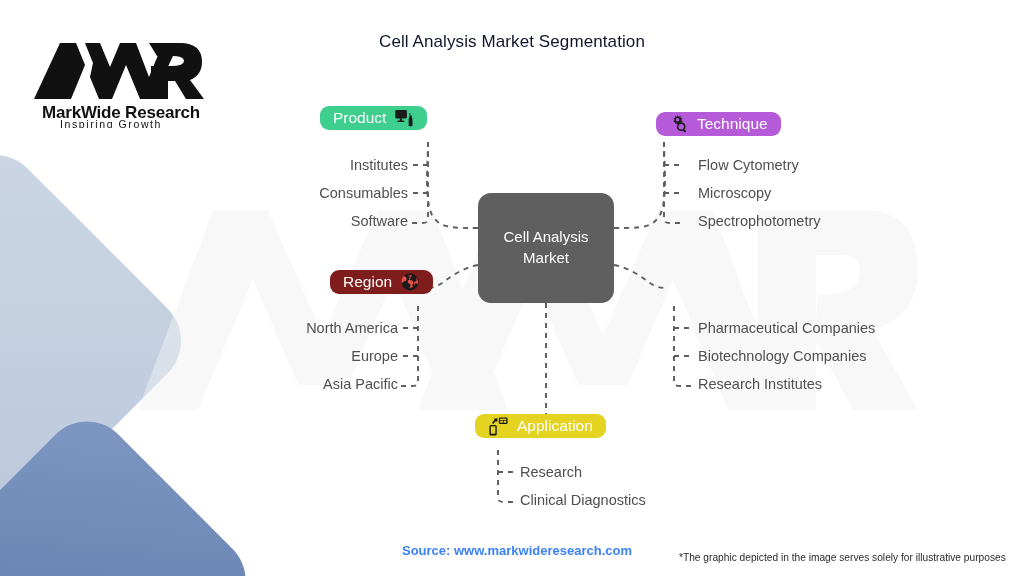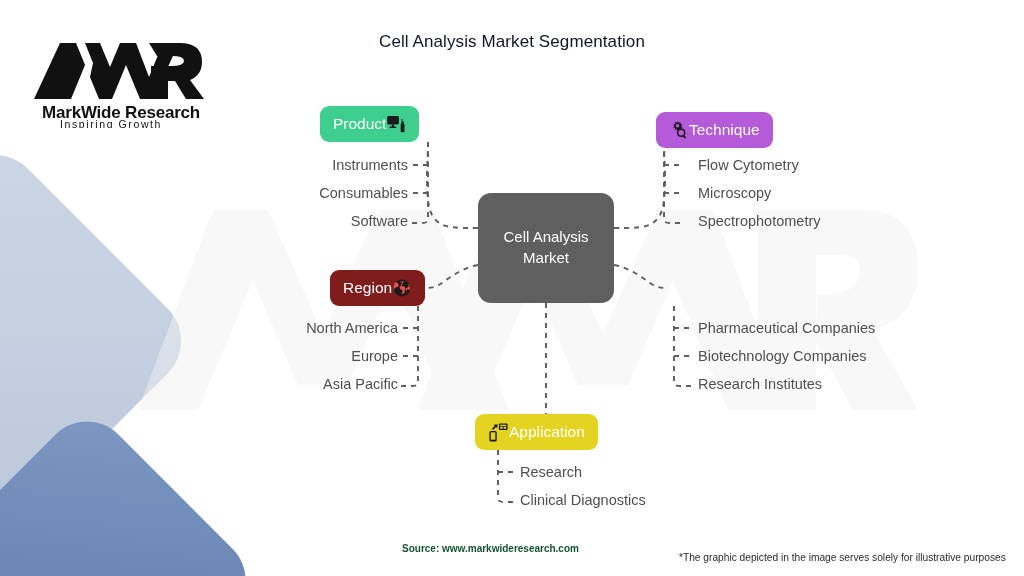--- a/index.html
+++ b/index.html
@@ -53,22 +53,22 @@
   }
 
   
   #links { position: absolute; left: 0; top: 0; width: 1024px; height: 576px; }
   #links path { fill: none; stroke: #5e5e5e; stroke-width: 1.9;
                 stroke-dasharray: 5 5; stroke-linecap: butt; }
 
   
   .node {
     position: absolute;
-    display: flex; align-items: center; gap: 0;
-    height: 36px;
+    display: flex; align-items: center; gap: 8px;
+    height: 24px;
     padding: 0 13px;
     border-radius: 9px;
     color: #ffffff;
     font-size: 15.5px;
     white-space: nowrap;
   }
   .node .ico { display: flex; align-items: center; }
   .node .ico svg { display: block; }
 
   #node-center {
@@ -94,21 +94,21 @@
     font-size: 14.5px;
     color: #4f4f4f;
     white-space: nowrap;
     line-height: 1;
   }
   .leaf.right-al { text-align: right; }
 
   
   #source-note {
     position: absolute; left: 402px; top: 543px;
-    font-size: 10px; font-weight: bold; color: #14532d;
+    font-size: 13px; font-weight: bold; color: #3b82f6;
   }
   #disclaimer {
     position: absolute; left: 679px; top: 552px;
     font-size: 10.2px; color: #2b2b2b;
   }
 </style>
 </head>
 <body>
 
 <div id="stage">
@@ -181,21 +181,21 @@
     <span class="ico">
       <svg width="20" height="20" viewBox="0 0 24 24" fill="#1b1b1b">
         <rect x="1.5" y="2.5" width="14" height="10" rx="1.6"></rect>
         <rect x="7" y="12.5" width="2.6" height="3"></rect>
         <rect x="4" y="15" width="8.5" height="1.8" rx=".9"></rect>
         <path d="M17.6 13.6c0-1.4 1-2.2 1-3.4V8.6h2.6v1.6c0 1.2 1 2 1 3.4v7.2c0 .7-.5 1.2-1.2 1.2h-2.2c-.7 0-1.2-.5-1.2-1.2z"></path>
         <rect x="18.4" y="6.2" width="1.2" height="2"></rect>
       </svg>
     </span>
   </div>
-  <div class="leaf right-al" style="left:228px; top:158px; width:180px;">Instruments</div>
+  <div class="leaf right-al" style="left:228px; top:158px; width:180px;">Institutes</div>
   <div class="leaf right-al" style="left:228px; top:186px; width:180px;">Consumables</div>
   <div class="leaf right-al" style="left:228px; top:214px; width:180px;">Software</div>
 
   <div class="node" id="node-technique">
     <span class="ico">
       <svg width="20" height="20" viewBox="0 0 24 24" fill="#1b1b1b">
         <path d="M10.2 1.4l1.5 1.9 2.3-.9-.2 2.4 2.4.5-1.5 1.9 1.7 1.7-2.4.7.2 2.4-2.2-1-1.3 2-1.3-2-2.2 1 .2-2.4-2.4-.7 1.7-1.7-1.5-1.9 2.4-.5-.2-2.4 2.3.9z"></path>
         <circle cx="10.3" cy="7" r="2.1" fill="#b55ad8"></circle>
         <circle cx="14.6" cy="15.2" r="4.3" fill="none" stroke="#1b1b1b" stroke-width="1.9"></circle>
         <rect x="17.6" y="17.6" width="4.6" height="2.3" rx="1.1" transform="rotate(45 17.6 17.6)"></rect>

